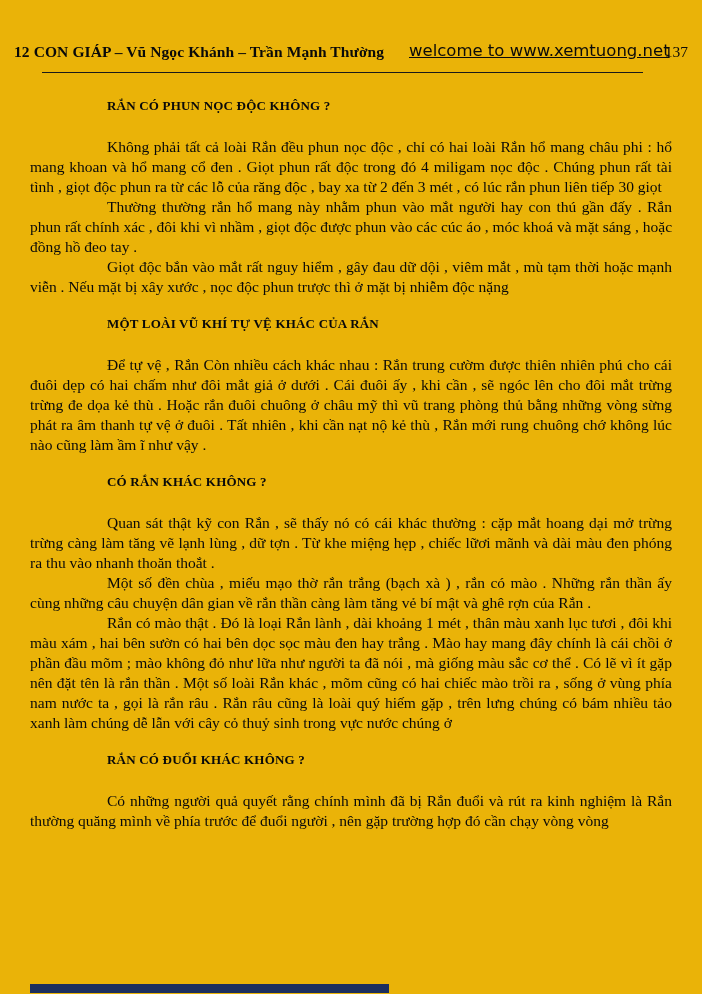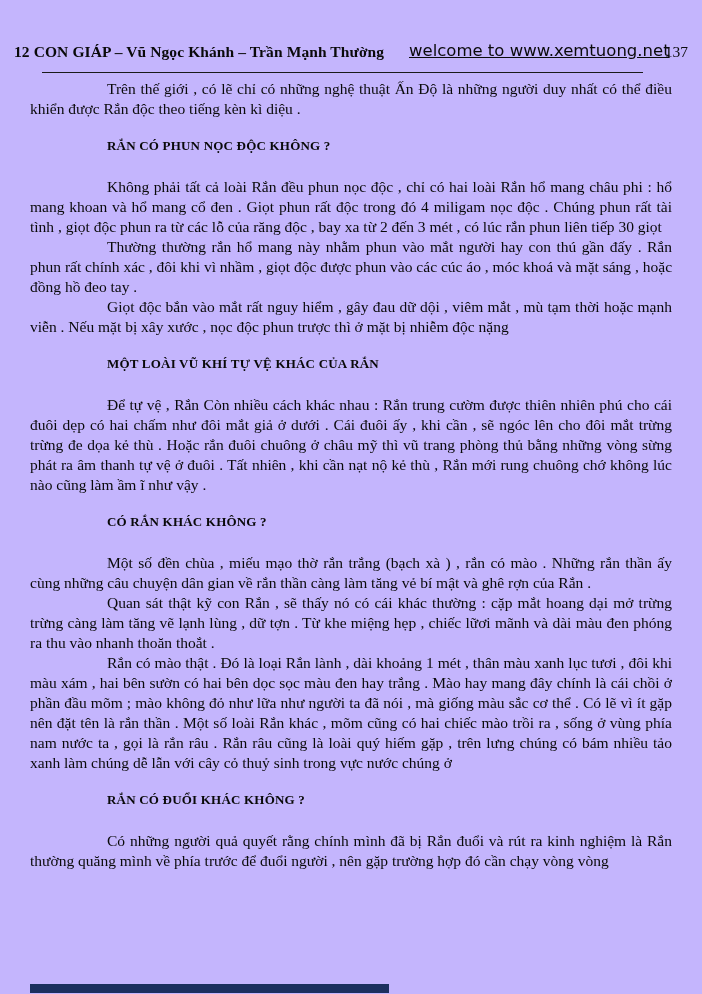--- a/index.html
+++ b/index.html
@@ -4,21 +4,21 @@
 <style>
   html, body {
     margin: 0;
     padding: 0;
     background: #ffffff;
   }
   .page {
     position: relative;
     width: 702px;
     height: 994px;
-    background: #c4b5fd;
+    background: #eab308;
     overflow: hidden;
     font-family: "Liberation Serif", serif;
     color: #0a0a0a;
   }
   .header {
     position: absolute;
     top: 41px;
     left: 14px;
     right: 14px;
     height: 24px;
@@ -96,33 +96,32 @@
   <div class="header">
     <span class="book-title">12 CON GIÁP – Vũ Ngọc Khánh – Trần Mạnh Thường</span>
     <a class="site-link" href="#">welcome to www.xemtuong.net</a>
     <span class="page-number">137</span>
   </div>
 
   <div class="header-rule"></div>
 
   <div class="body-text">
 
-    <p class="para">Trên thế giới , có lẽ chỉ có những nghệ thuật Ấn Độ là những người duy nhất có thể điều khiển được Rắn độc theo tiếng kèn kì diệu .</p>
 
     <h2 class="section-heading">RẮN CÓ PHUN NỌC ĐỘC KHÔNG ?</h2>
     <p class="para">Không phải tất cả loài Rắn đều phun nọc độc , chỉ có hai loài Rắn hổ mang châu phi : hổ mang khoan và hổ mang cổ đen . Giọt phun rất độc trong đó 4 miligam nọc độc . Chúng phun rất tài tình , giọt độc phun ra từ các lỗ của răng độc , bay xa từ 2 đến 3 mét , có lúc rắn phun liên tiếp 30 giọt</p>
     <p class="para">Thường thường rắn hổ mang này nhằm phun vào mắt người hay con thú gần đấy . Rắn phun rất chính xác , đôi khi vì nhầm , giọt độc được phun vào các cúc áo , móc khoá và mặt sáng , hoặc đồng hồ đeo tay .</p>
     <p class="para">Giọt độc bắn vào mắt rất nguy hiểm , gây đau dữ dội , viêm mắt , mù tạm thời hoặc mạnh viễn . Nếu mặt bị xây xước , nọc độc phun trược thì ở mặt bị nhiễm độc nặng</p>
 
     <h2 class="section-heading">MỘT LOÀI VŨ KHÍ TỰ VỆ KHÁC CỦA RẮN</h2>
     <p class="para">Để tự vệ , Rắn Còn nhiều cách khác nhau : Rắn trung cườm được thiên nhiên phú cho cái đuôi dẹp có hai chấm như đôi mắt giả ở dưới . Cái đuôi ấy , khi cần , sẽ ngóc lên cho đôi mắt trừng trừng đe dọa kẻ thù . Hoặc rắn đuôi chuông ở châu mỹ thì vũ trang phòng thủ bằng những vòng sừng phát ra âm thanh tự vệ ở đuôi . Tất nhiên , khi cần nạt nộ kẻ thù , Rắn mới rung chuông chớ không lúc nào cũng làm ầm ĩ như vậy .</p>
 
     <h2 class="section-heading">CÓ RẮN KHÁC KHÔNG ?</h2>
+    <p class="para">Quan sát thật kỹ con Rắn , sẽ thấy nó có cái khác thường : cặp mắt hoang dại mở trừng trừng càng làm tăng vẽ lạnh lùng , dữ tợn . Từ khe miệng hẹp , chiếc lữơi mãnh và dài màu đen phóng ra thu vào nhanh thoăn thoắt .</p>
     <p class="para">Một số đền chùa , miếu mạo thờ rắn trắng (bạch xà ) , rắn có mào . Những rắn thần ấy cùng những câu chuyện dân gian về rắn thần càng làm tăng vẻ bí mật và ghê rợn của Rắn .</p>
-    <p class="para">Quan sát thật kỹ con Rắn , sẽ thấy nó có cái khác thường : cặp mắt hoang dại mở trừng trừng càng làm tăng vẽ lạnh lùng , dữ tợn . Từ khe miệng hẹp , chiếc lữơi mãnh và dài màu đen phóng ra thu vào nhanh thoăn thoắt .</p>
     <p class="para">Rắn có mào thật . Đó là loại Rắn lành , dài khoảng 1 mét , thân màu xanh lục tươi , đôi khi màu xám , hai bên sườn có hai bên dọc sọc màu đen hay trắng . Mào hay mang đây chính là cái chồi ở phần đầu mõm ; mào không đỏ như lữa như người ta đã nói , mà giống màu sắc cơ thể . Có lẽ vì ít gặp nên đặt tên là rắn thần . Một số loài Rắn khác , mõm cũng có hai chiếc mào trồi ra , sống ở vùng phía nam nước ta , gọi là rắn râu . Rắn râu cũng là loài quý hiếm gặp , trên lưng chúng có bám nhiều tảo xanh làm chúng dễ lẫn với cây cỏ thuỷ sinh trong vực nước chúng ở</p>
 
     <h2 class="section-heading">RẮN CÓ ĐUỔI KHÁC KHÔNG ?</h2>
     <p class="para">Có những người quả quyết rằng chính mình đã bị Rắn đuổi và rút ra kinh nghiệm là Rắn thường quăng mình về phía trước để đuổi người , nên gặp trường hợp đó cần chạy vòng vòng</p>
 
   </div>
 
   <div class="footer-highlight-bar" style="background: rgb(28, 47, 94);"></div>
 
 </div>

